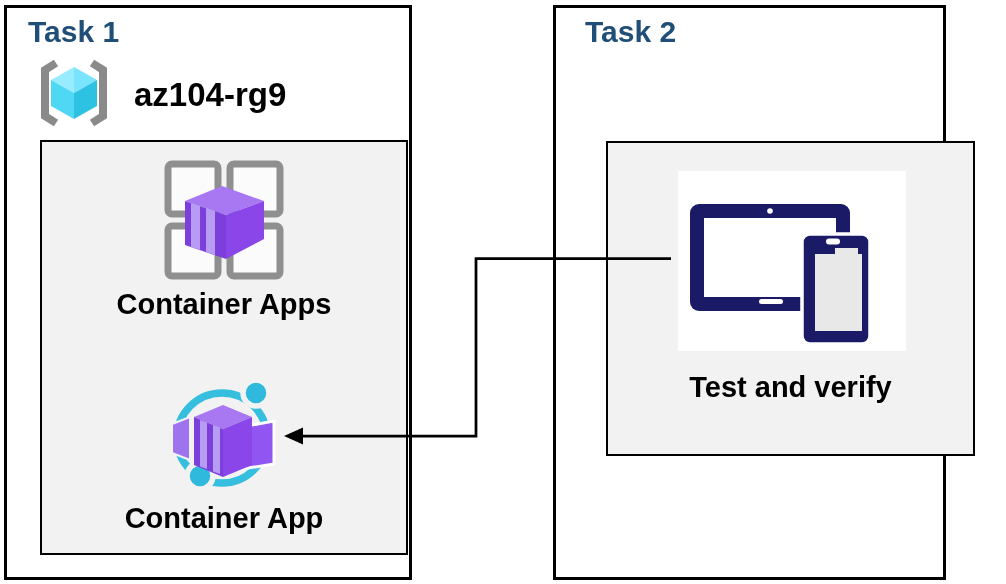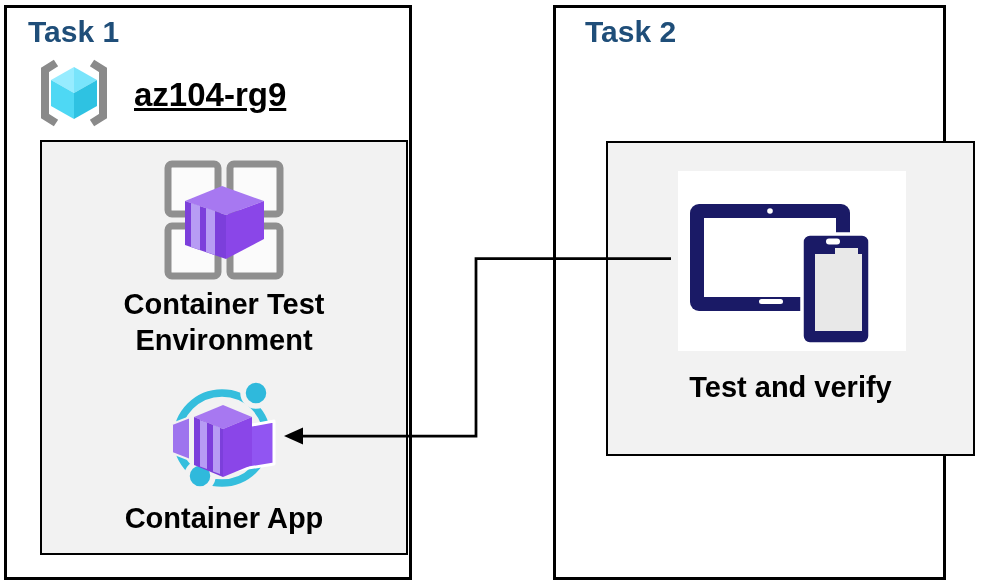--- a/index.html
+++ b/index.html
@@ -15,21 +15,21 @@
   #task1-box { left:4px; top:5px; width:408px; height:575px; }
   #task2-box { left:553px; top:5px; width:393px; height:575px; }
   .task-title {
     position:absolute; font-size:30px; font-weight:bold;
     color:#1F4E79; line-height:34px; white-space:nowrap;
   }
   #task1-title { left:21px; top:7px; }
   #task2-title { left:29px; top:7px; }
   .rg-row {
     position:absolute; left:24px; top:48px;
-    display:flex; align-items:center; gap:17px;text-decoration:underline;
+    display:flex; align-items:center; gap:17px;
   }
   .rg-name {
     font-size:33px; font-weight:bold; color:#000; line-height:36px;
     white-space:nowrap;
   }
   .inner-panel {
     position:absolute; box-sizing:border-box;
     background:#F2F2F2; border:2px solid #000;
   }
   #task1-inner { left:33px; top:132px; width:368px; height:415px; }
@@ -87,22 +87,21 @@
           <rect x="67" y="66" width="50" height="50" rx="4" fill="#FBFBFB" stroke="#8F8F8F" stroke-width="7"></rect>
           <polygon points="22,41 59,26 101,41 63,55" fill="#A778F1"></polygon>
           <polygon points="63,55 101,41 101,79 63,99" fill="#8A46E8"></polygon>
           <polygon points="22,41 63,55 63,99 22,85" fill="#7C3FDB"></polygon>
           <polygon points="28,43 37,46 37,90 28,87" fill="#B79CF4"></polygon>
           <polygon points="43,48 52,51 52,95 43,92" fill="#B79CF4"></polygon>
         </svg>
       </div>
 
       <div class="caption" id="env-caption">
-        <div>Container Test</div>
-        <div>Environment</div>
+        <div>Container Apps</div>
       </div>
 
       <div class="icon-block" id="app-icon-wrap">
         <svg width="120" height="122" viewBox="0 0 120 122">
           <circle cx="58" cy="60" r="45" fill="none" stroke="#35BEDD" stroke-width="7.5"></circle>
           <circle cx="92" cy="15" r="13" fill="#2FB9DC" stroke="#F2F2F2" stroke-width="5.5"></circle>
           <circle cx="36" cy="98" r="13" fill="#2FB9DC" stroke="#F2F2F2" stroke-width="5.5"></circle>
           <polygon points="8,46 26,39 26,82 8,75" fill="#9E74EE" stroke="#F2F2F2" stroke-width="2"></polygon>
           <polygon points="72,50 110,43 110,86 72,92" fill="#9155F2" stroke="#FFFFFF" stroke-width="3" stroke-linejoin="round"></polygon>
           <polygon points="30,39 59,27 88,39 59,51" fill="#A778F1"></polygon>

